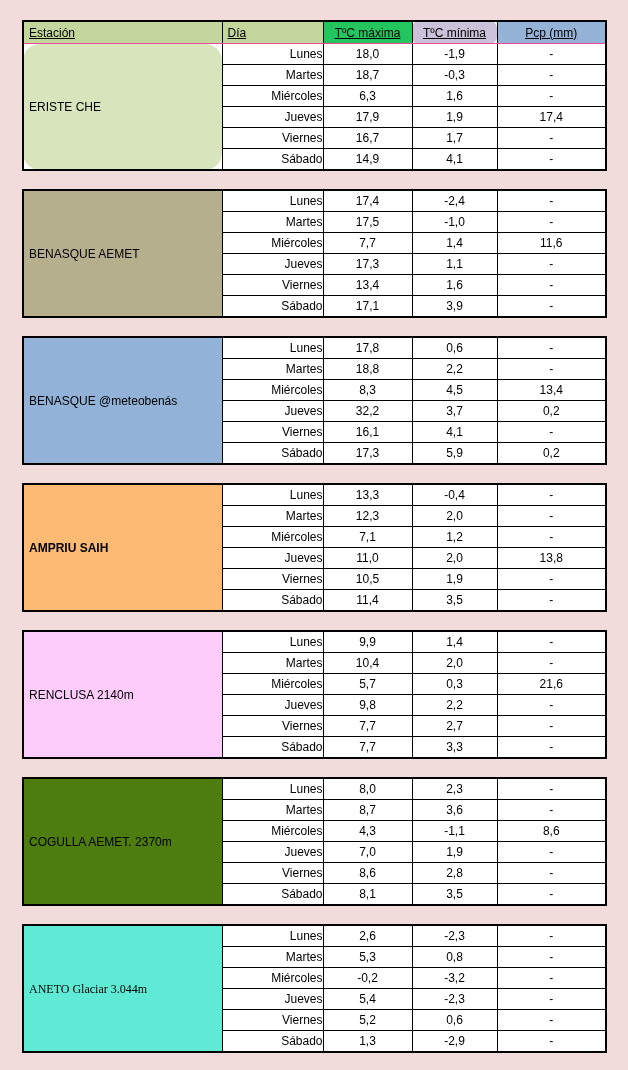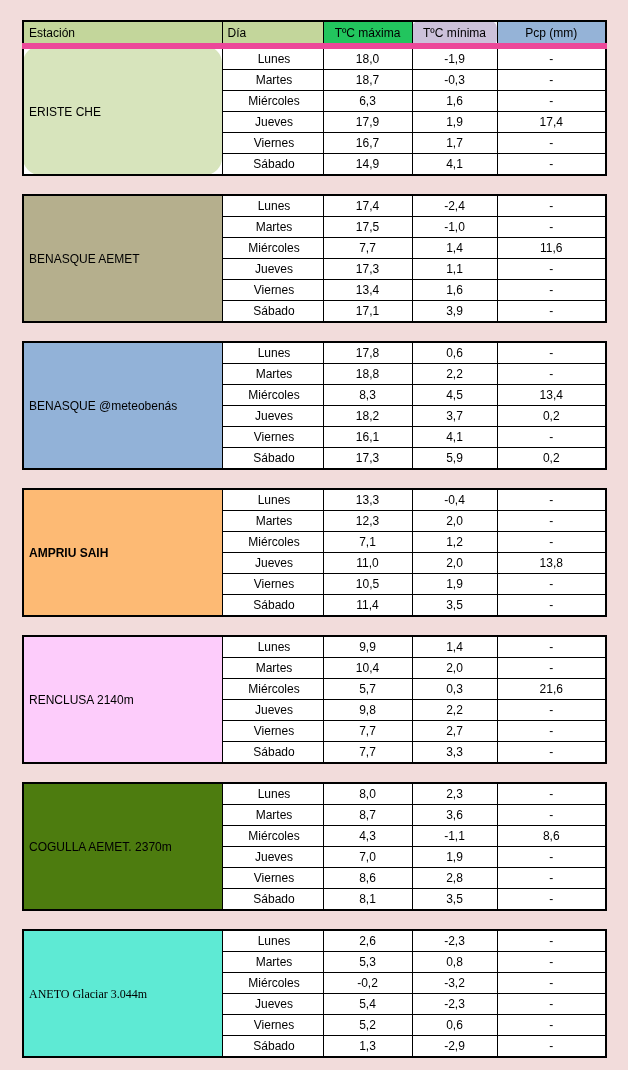--- a/index.html
+++ b/index.html
@@ -30,31 +30,32 @@
     font-size:12px;
     line-height:14px;
     padding:0;
     overflow:hidden;
     white-space:nowrap;
     color:#000;
   }
   thead th{
     height:21px;
     font-weight:normal;
-    border-bottom:6px solid #ec4899;
+    border-bottom:1px solid #ec4899;
+    text-decoration:underline;
   }
   .h-left{text-align:left;padding-left:5px;}
   .h-center{text-align:center;}
   td{height:20px;background:#fff;}
   td.station{
     text-align:left;
     padding-left:5px;
     vertical-align:middle;
   }
-  td.day{text-align:center;padding-left:3px;}
+  td.day{text-align:right;padding-left:3px;}
   td.num{text-align:center;}
 </style>
 </head>
 <body>
 
 <div class="sheet">
 
   <table class="tbl" id="tbl-0">
     <colgroup>
         <col class="c-station">
@@ -185,21 +186,21 @@
         <td class="num">-</td>
       </tr>
       <tr>
         <td class="day">Miércoles</td>
         <td class="num">8,3</td>
         <td class="num">4,5</td>
         <td class="num">13,4</td>
       </tr>
       <tr>
         <td class="day">Jueves</td>
-        <td class="num">18,2</td>
+        <td class="num">32,2</td>
         <td class="num">3,7</td>
         <td class="num">0,2</td>
       </tr>
       <tr>
         <td class="day">Viernes</td>
         <td class="num">16,1</td>
         <td class="num">4,1</td>
         <td class="num">-</td>
       </tr>
       <tr>

